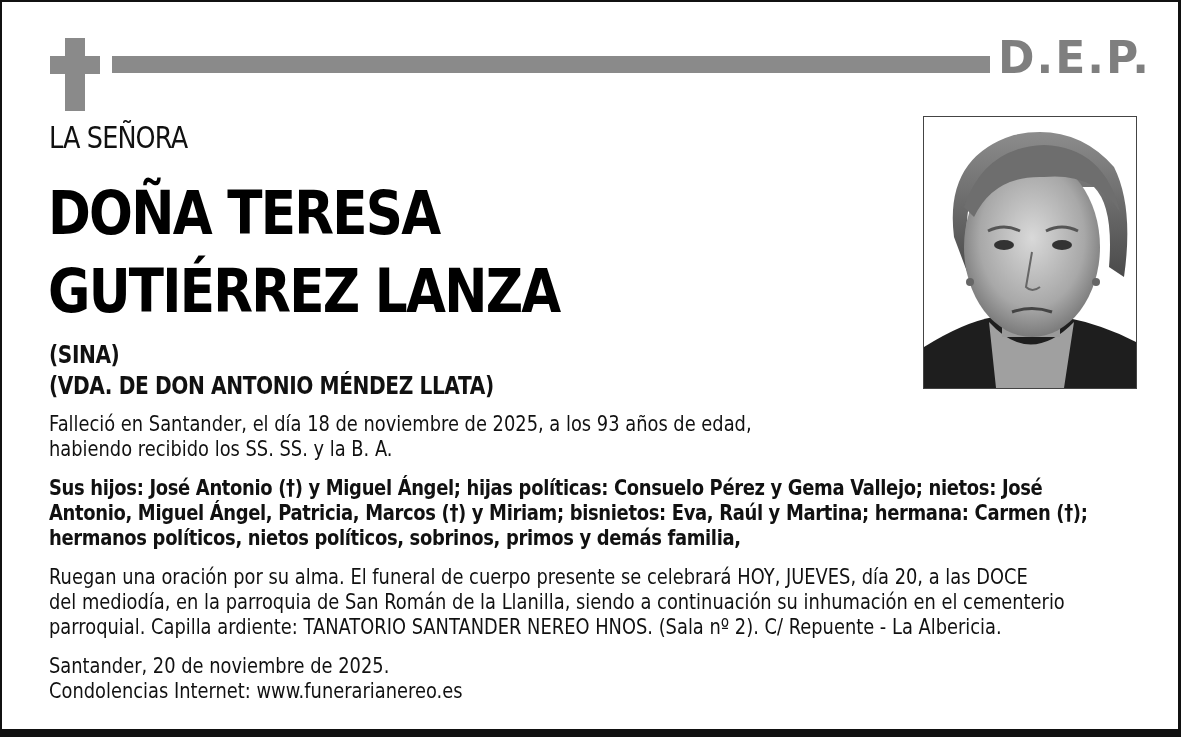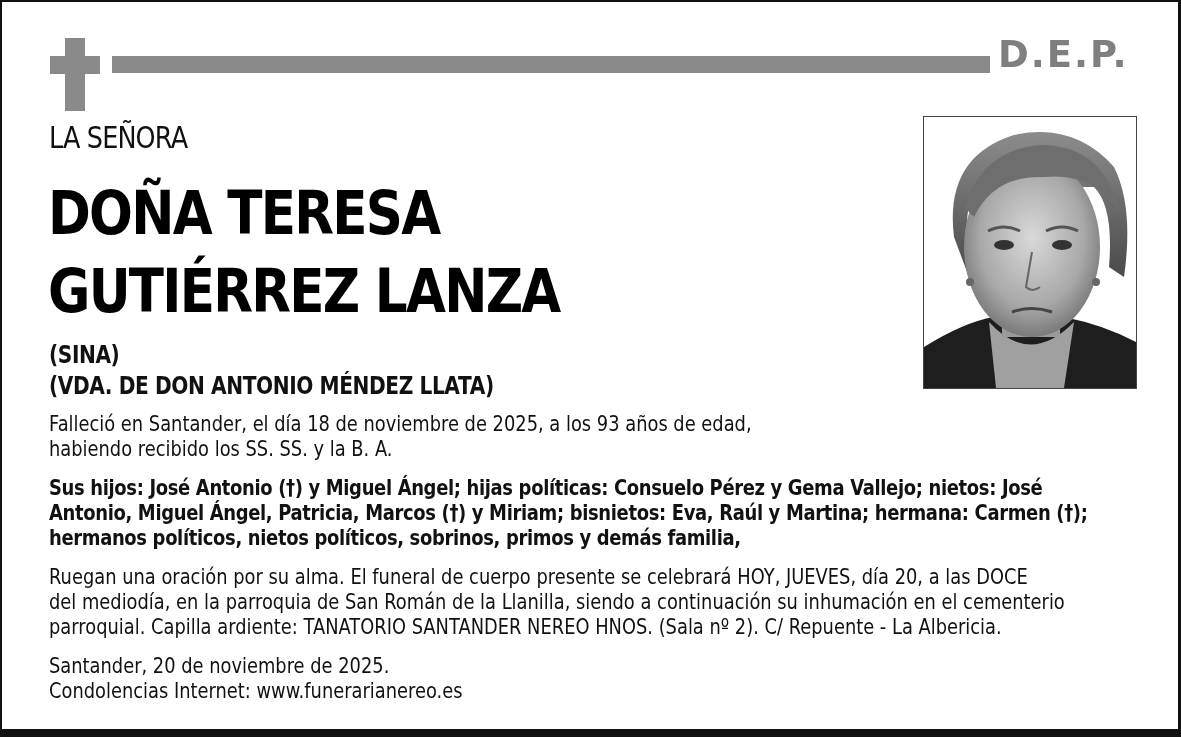--- a/index.html
+++ b/index.html
@@ -43,21 +43,21 @@
       position: absolute;
       left: 110px; top: 54px;
       width: 878px; height: 17px;
       background: #8a8a8a;
     }
     .dep {
       position: absolute;
       left: 996px; top: 34px;
       font-family: "DejaVu Sans", sans-serif;
       font-weight: bold;
-      font-size: 37px;
+      font-size: 44px;
       letter-spacing: 2px;
       color: #7f7f7f;
       line-height: 1;
     }
     .label-senora {
       position: absolute;
       left: 47px; top: 118px;
       font-family: "DejaVu Sans", sans-serif;
       font-size: 30px;
       font-weight: normal;

